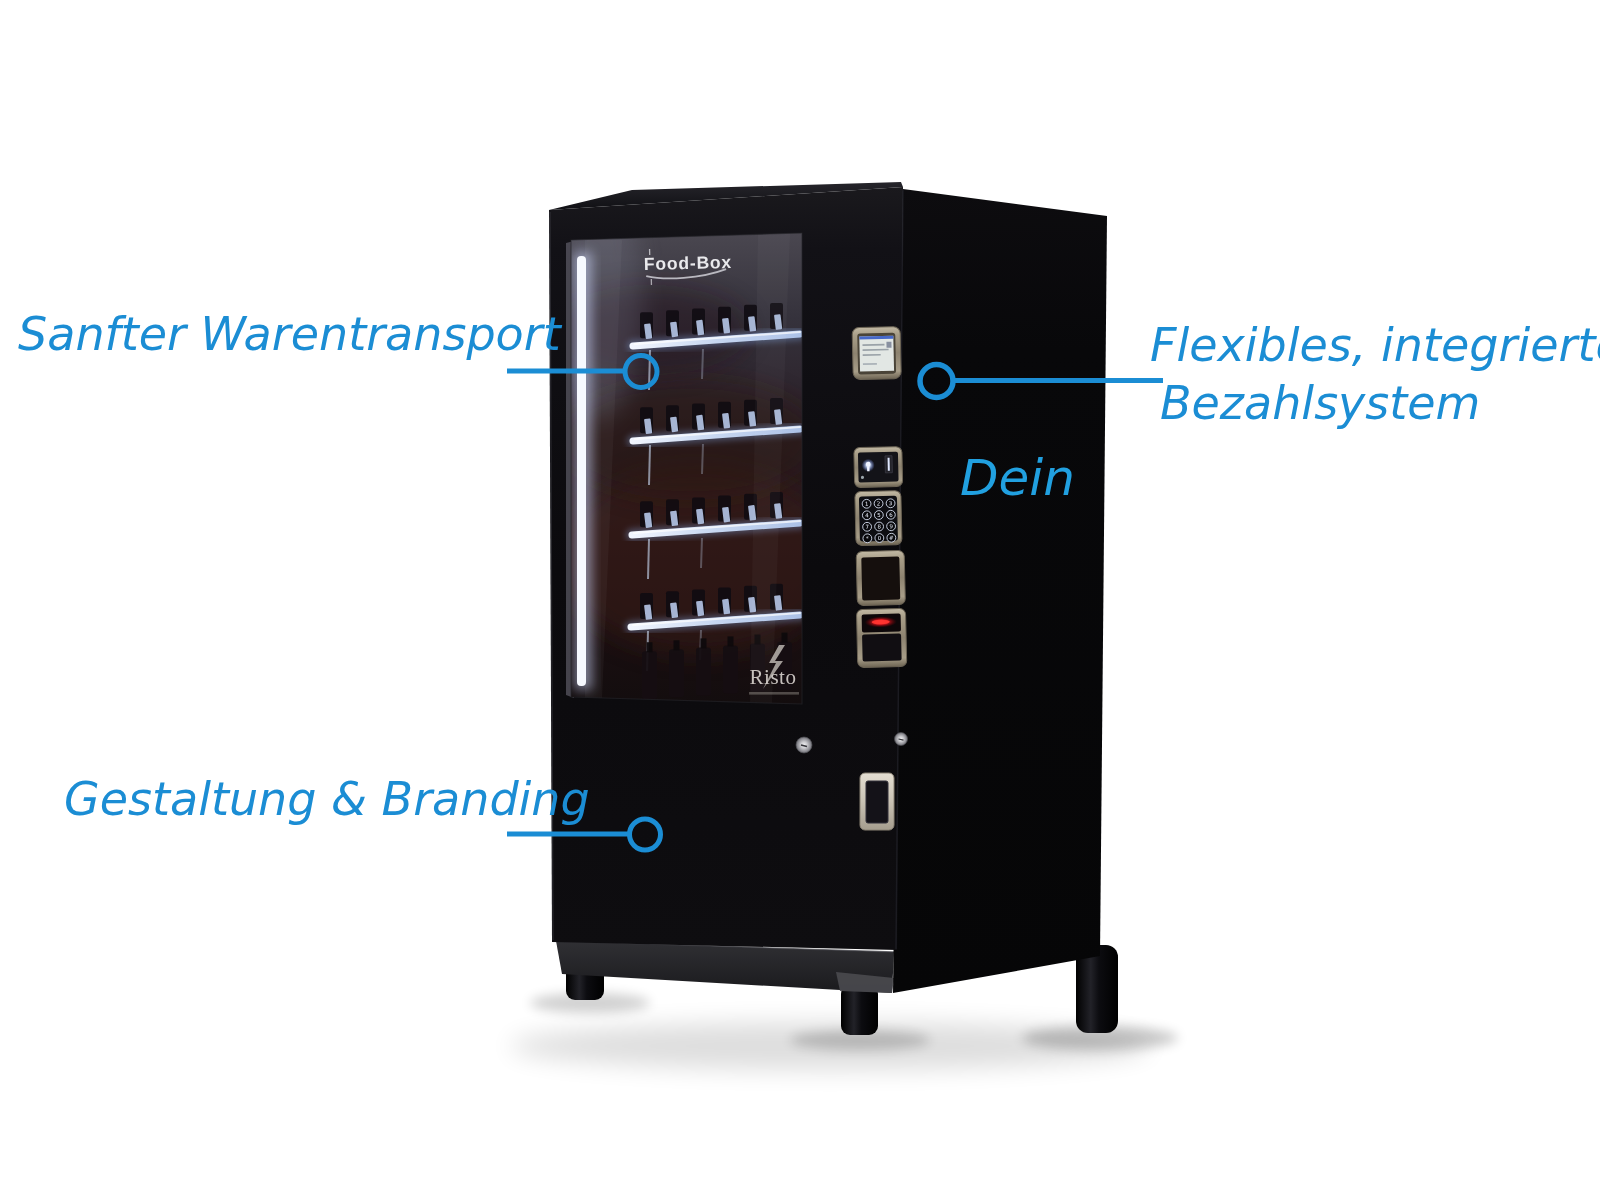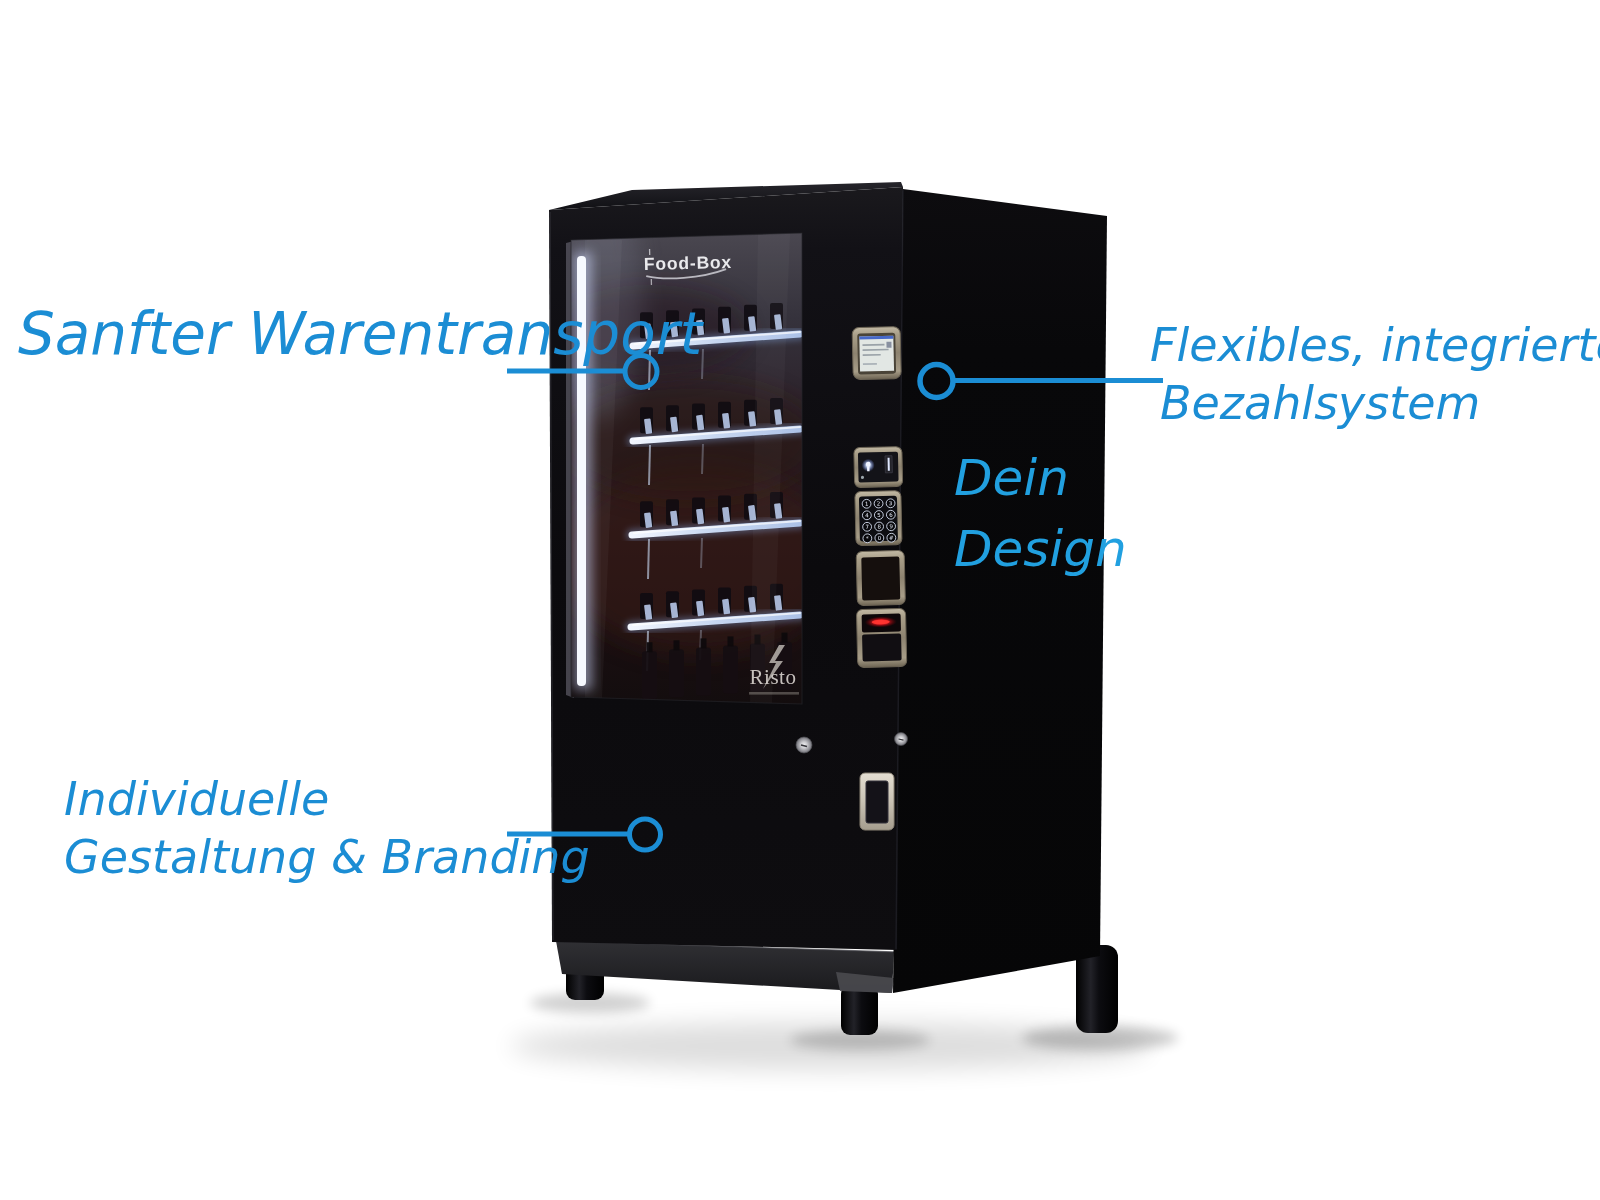--- a/index.html
+++ b/index.html
@@ -3,25 +3,25 @@
 <meta charset="utf-8">
 <style>
   :root{ --accent:#1b8dd4; --accent-side:#21a0e0; }
   html,body{margin:0;padding:0;background:#fff;}
   #canvas{position:relative;width:1600px;height:1200px;background:#fff;overflow:hidden;
           font-family:"DejaVu Sans", sans-serif;}
   svg{position:absolute;left:0;top:0;}
   .callout{position:absolute;color:var(--accent);font-style:italic;font-weight:400;
            white-space:nowrap;letter-spacing:0px;}
   .callout .l2{display:block;}
-  #label-top-left{left:18px;top:300px;font-size:58px;line-height:68px;}
+  #label-top-left{left:18px;top:300px;font-size:46px;line-height:68px;}
   #label-top-right{left:1150px;top:316px;font-size:46px;line-height:58px;}
   #label-top-right .l2{margin-left:10px;}
   #label-bottom-left{left:64px;top:770px;font-size:46px;line-height:58px;}
-  #side-text{left:954px;top:443px;width:185px;color:var(--accent-side);
+  #side-text{left:925px;top:443px;width:185px;text-align:center;color:var(--accent-side);
              font-size:50px;line-height:71px;font-style:italic;}
   .ann-stroke{stroke:var(--accent);fill:none;}
   .shelf-glow{stroke:#7fa0d8;stroke-width:12;stroke-linecap:round;opacity:.4;filter:url(#blur3);}
   .shelf-bar{stroke:url(#gShelf);stroke-width:7;stroke-linecap:round;}
   .shelf-hi{stroke:#ffffff;stroke-width:2;stroke-linecap:round;opacity:.7;}
   .rod{stroke:#b6c2d8;stroke-width:2;opacity:.7;}
   .rod-dim{opacity:.35;}
   .bottle{fill:#0e0a10;opacity:.85;}
   .pusher{fill:#b3c3e4;opacity:.92;}
   .bottle2{fill:#150e12;opacity:.95;}
@@ -351,22 +351,20 @@
 <div class="callout" id="label-top-left">
   <span class="l1">Sanfter Warentransport</span>
 </div>
 
 <div class="callout" id="label-top-right">
   <span class="l1">Flexibles, integriertes</span>
   <span class="l2">Bezahlsystem</span>
 </div>
 
 <div class="callout" id="label-bottom-left">
-  <span class="l1">Individuelle</span>
   <span class="l2">Gestaltung &amp; Branding</span>
 </div>
 
 <div class="callout" id="side-text">
   <span class="l2">Dein</span>
-  <span class="l2">Design</span>
 </div>
 
 </div>
 
 </body></html>

